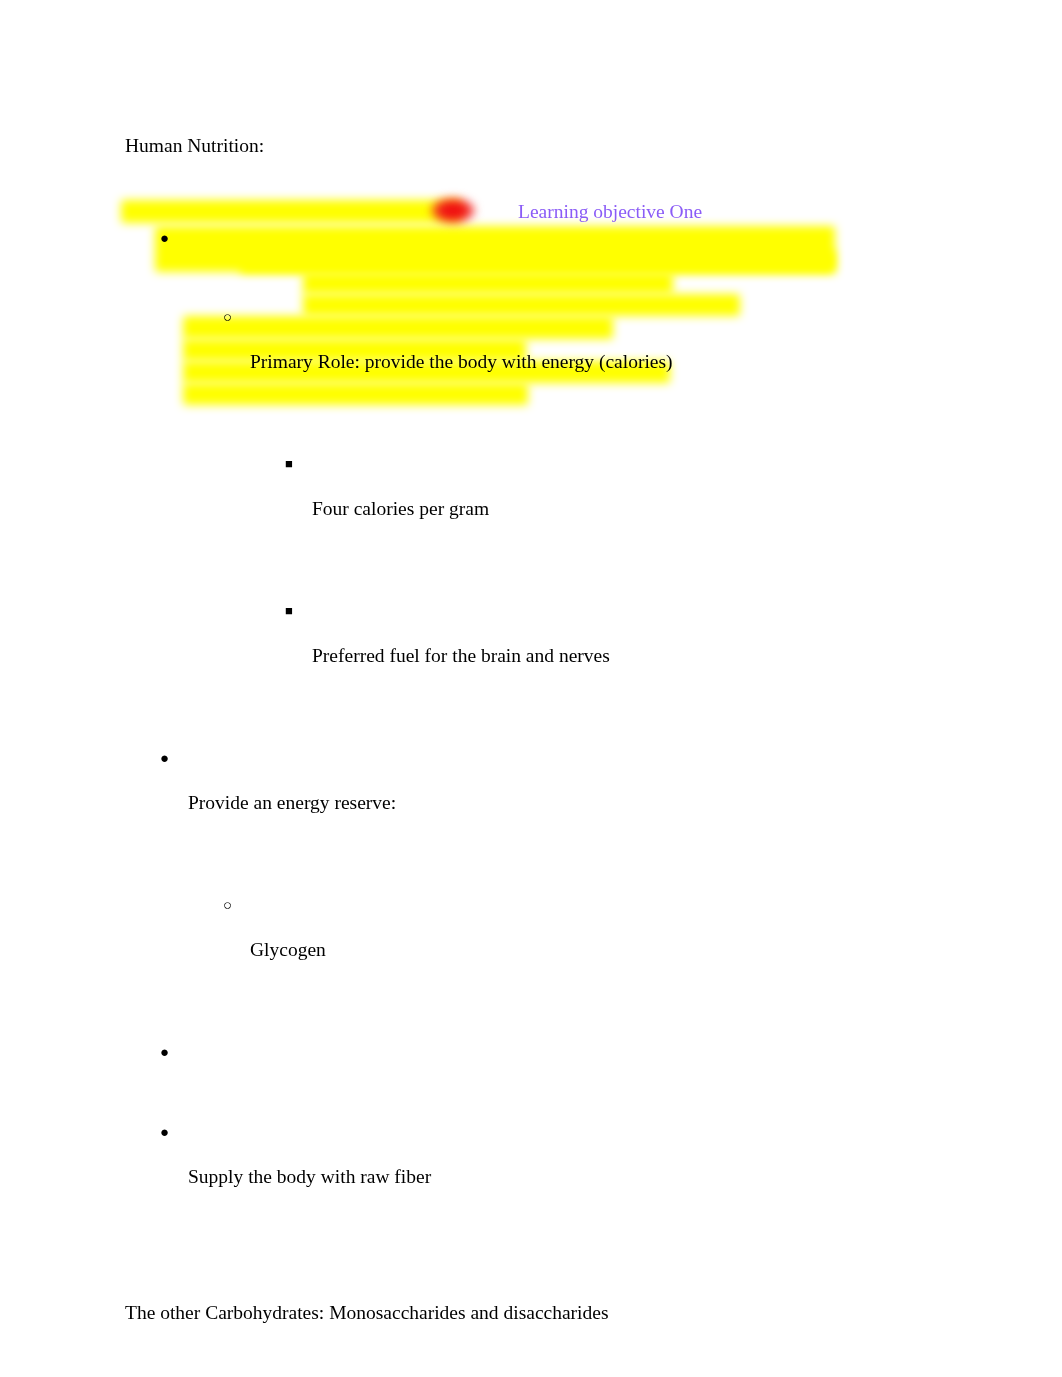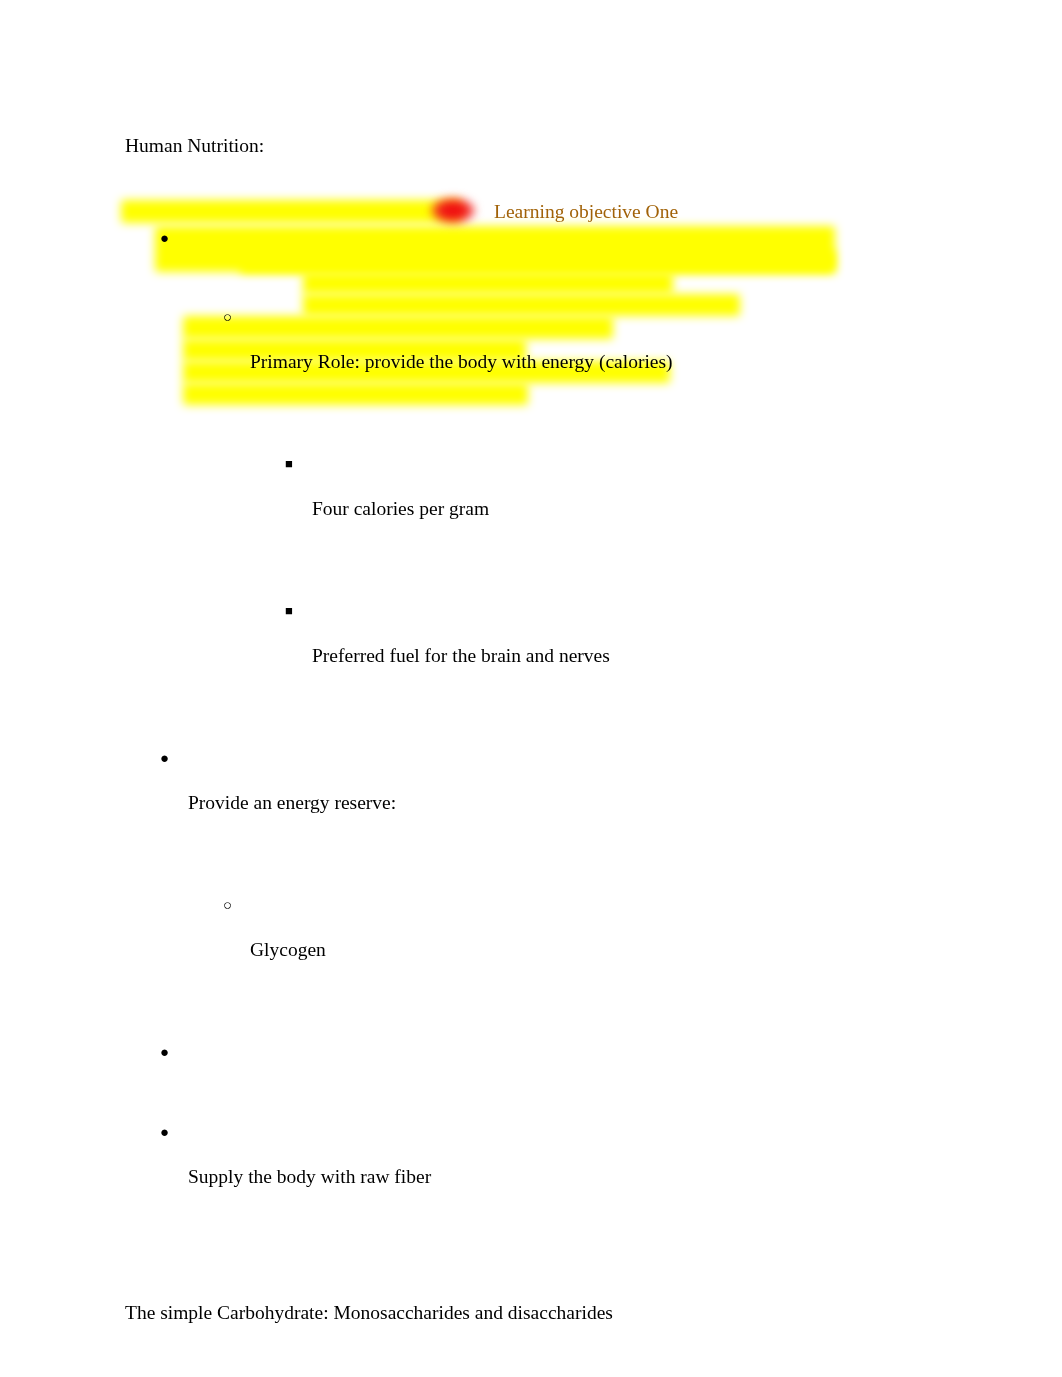--- a/index.html
+++ b/index.html
@@ -83,26 +83,27 @@
     border-radius: 3px;
   }
   .redblob {
     position: absolute;
     background: radial-gradient(ellipse at center, #f00b0b 0%, #f01616 38%, rgba(243,40,40,0.75) 55%, rgba(248,90,60,0.35) 72%, rgba(255,200,60,0.08) 88%, rgba(255,255,0,0) 100%);
     filter: blur(4px);
     border-radius: 50%;
     z-index: 3;
   }
   .red-text {
-    color: #a16207;
+    color: #8b5cf6;
     position: absolute;
     font-size: 19.5px;
     line-height: 22.5px;
     z-index: 4;
     font-family: "Liberation Serif", "DejaVu Serif", serif;
+    margin-left: 24px;
   }
 </style>
 </head>
 <body>
 
 <div class="page">
 
   <div class="hl-layer">
     <div class="hl" style="left:121px; top:200px; width:340px; height:23px;"></div>
     <div class="hl" style="left:155px; top:226px; width:680px; height:46px;"></div>
@@ -153,21 +154,21 @@
       <span class="bullet b-disc">●</span>
     </div>
     <div class="line para lv1">
       <span class="bullet b-disc">●</span>
       <span class="txt">Supply the body with raw fiber</span>
     </div>
 
     <div class="blank"></div>
     <div class="blank"></div>
 
-    <div class="line para lv0"><span class="txt">The simple Carbohydrate: Monosaccharides and disaccharides</span></div>
+    <div class="line para lv0"><span class="txt">The other Carbohydrates: Monosaccharides and disaccharides</span></div>
 
     <div class="line para lv1">
       
       
     </div>
 
   </div>
 </div>
 
 </body></html>

